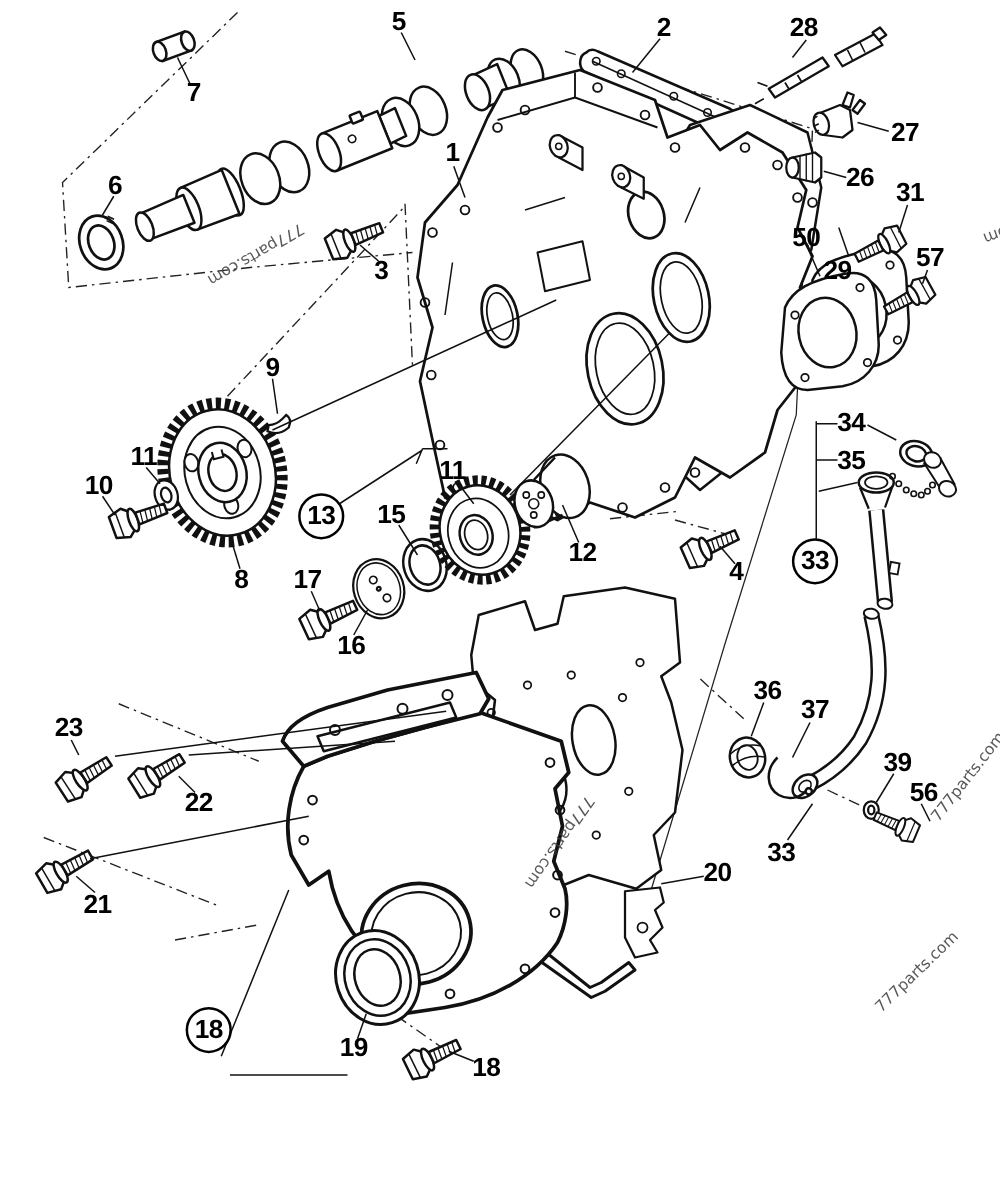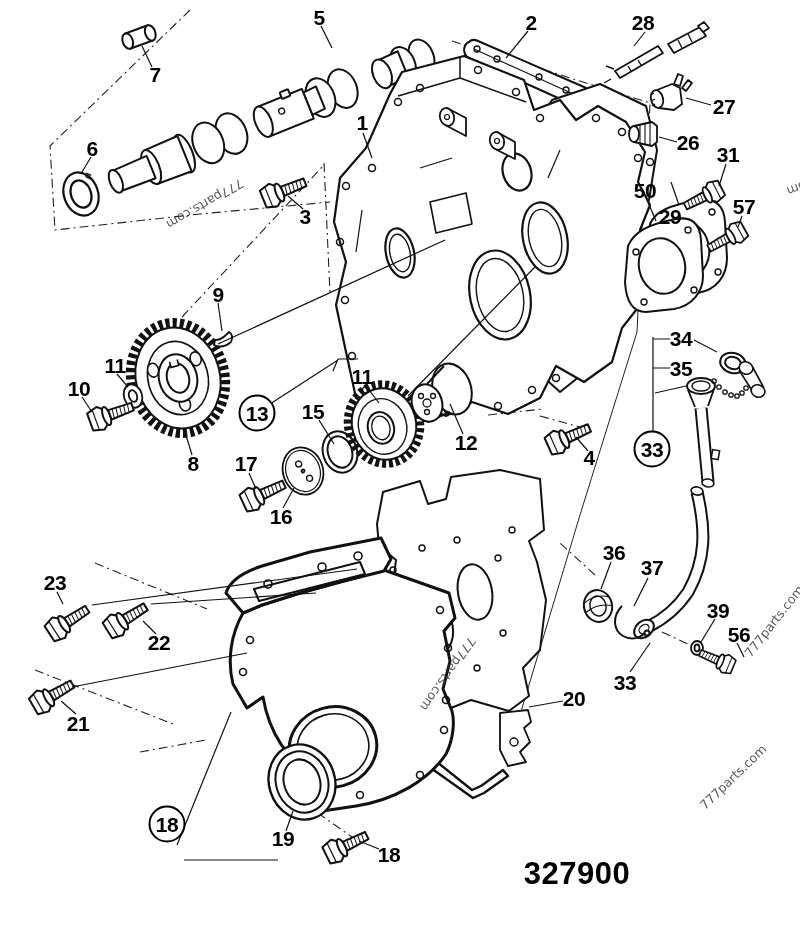--- a/index.html
+++ b/index.html
@@ -452,14 +452,13 @@
       <div class="callout" style="left: 614px; top: 553px;">36</div>
       <div class="callout" style="left: 652px; top: 568px;">37</div>
       <div class="callout" style="left: 739px; top: 635px;">56</div>
       <div class="callout" style="left: 718px; top: 611px;">39</div>
       <div class="watermark" style="left: 205px; top: 204px; transform: translate(-50%, -50%) rotate(150deg);">777parts.com</div>
       <div class="watermark" style="left: 828px; top: 177px; transform: translate(-50%, -50%) rotate(160deg);">777parts.com</div>
       <div class="watermark" style="left: 774px; top: 621px; transform: translate(-50%, -50%) rotate(-52deg);">777parts.com</div>
       <div class="watermark" style="left: 733px; top: 777px; transform: translate(-50%, -50%) rotate(-44deg);">777parts.com</div>
       <div class="watermark" style="left: 448px; top: 674px; transform: translate(-50%, -50%) rotate(125deg);">777parts.com</div>
     </div>
-<div class="part-number" style="left:577px; top:874px;">327900</div>
 </div>
 
 </body></html>

